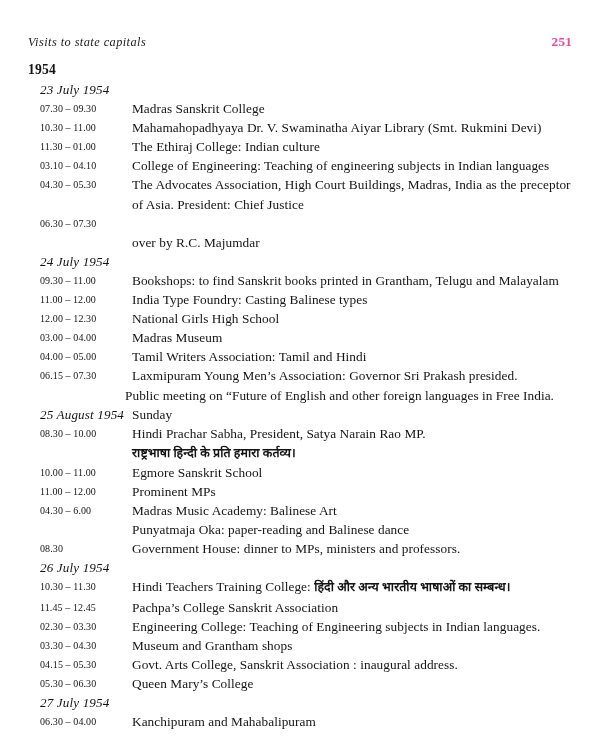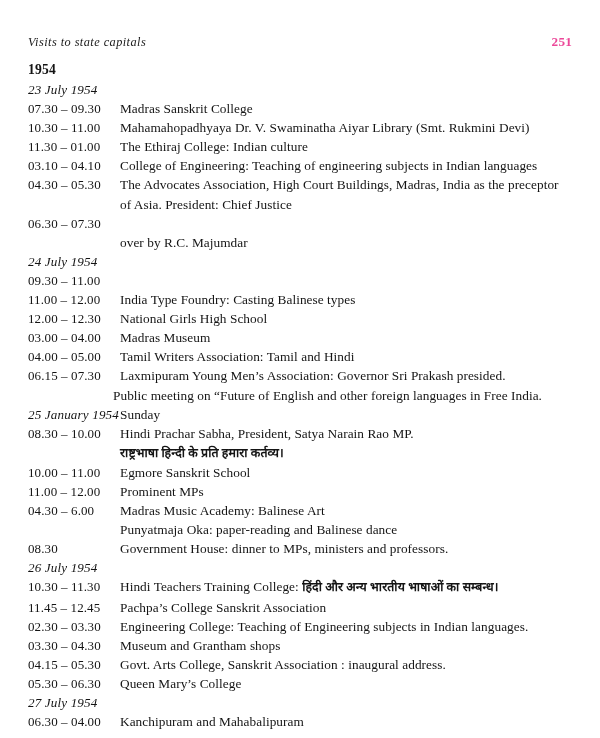--- a/index.html
+++ b/index.html
@@ -64,25 +64,26 @@
     font-weight: 700;
     line-height: 19px;
     letter-spacing: 0.2px;
     margin: 0 0 1px 0;
   }
 
   .entry {
     display: flex;
     align-items: flex-start;
     line-height: 19.1px;
+    margin-left: 12px;
   }
   .entry .time {
     flex: 0 0 92px;
     width: 92px;
-    font-size: 13px;
+    font-size: 10px;
     letter-spacing: 0.1px;
     white-space: nowrap;
   }
   .entry .desc {
     flex: 1 1 auto;
     font-size: 13.3px;
     letter-spacing: 0.05px;
     text-indent: 0;
   }
 
@@ -159,20 +160,21 @@
         <div class="entry cont">
           <div class="time"></div>
           <div class="desc"><span>over by R.C. Majumdar</span></div>
         </div>
         <div class="entry date-row">
           <div class="time">24 July 1954</div>
           <div class="desc">&nbsp;</div>
         </div>
         <div class="entry">
           <div class="time">09.30 – 11.00</div>
+          <div class="desc"><span>Bookshops: to find Sanskrit books printed in Grantham, Telugu and Malayalam</span></div>
         </div>
         <div class="entry">
           <div class="time">11.00 – 12.00</div>
           <div class="desc"><span>India Type Foundry: Casting Balinese types</span></div>
         </div>
         <div class="entry">
           <div class="time">12.00 – 12.30</div>
           <div class="desc"><span>National Girls High School</span></div>
         </div>
         <div class="entry">
@@ -185,21 +187,21 @@
         </div>
         <div class="entry">
           <div class="time">06.15 – 07.30</div>
           <div class="desc"><span>Laxmipuram Young Men’s Association: Governor Sri Prakash presided.</span></div>
         </div>
         <div class="entry cont cont-wide">
           <div class="time"></div>
           <div class="desc"><span>Public meeting on “Future of English and other foreign languages in Free India.</span></div>
         </div>
         <div class="entry date-row">
-          <div class="time">25 January 1954</div>
+          <div class="time">25 August 1954</div>
           <div class="desc"><span>Sunday</span></div>
         </div>
         <div class="entry">
           <div class="time">08.30 – 10.00</div>
           <div class="desc"><span>Hindi Prachar Sabha, President, Satya Narain Rao MP.</span></div>
         </div>
         <div class="entry cont">
           <div class="time"></div>
           <div class="desc"><span class="devanagari">राष्ट्रभाषा हिन्दी के प्रति हमारा कर्तव्य।</span></div>
         </div>

